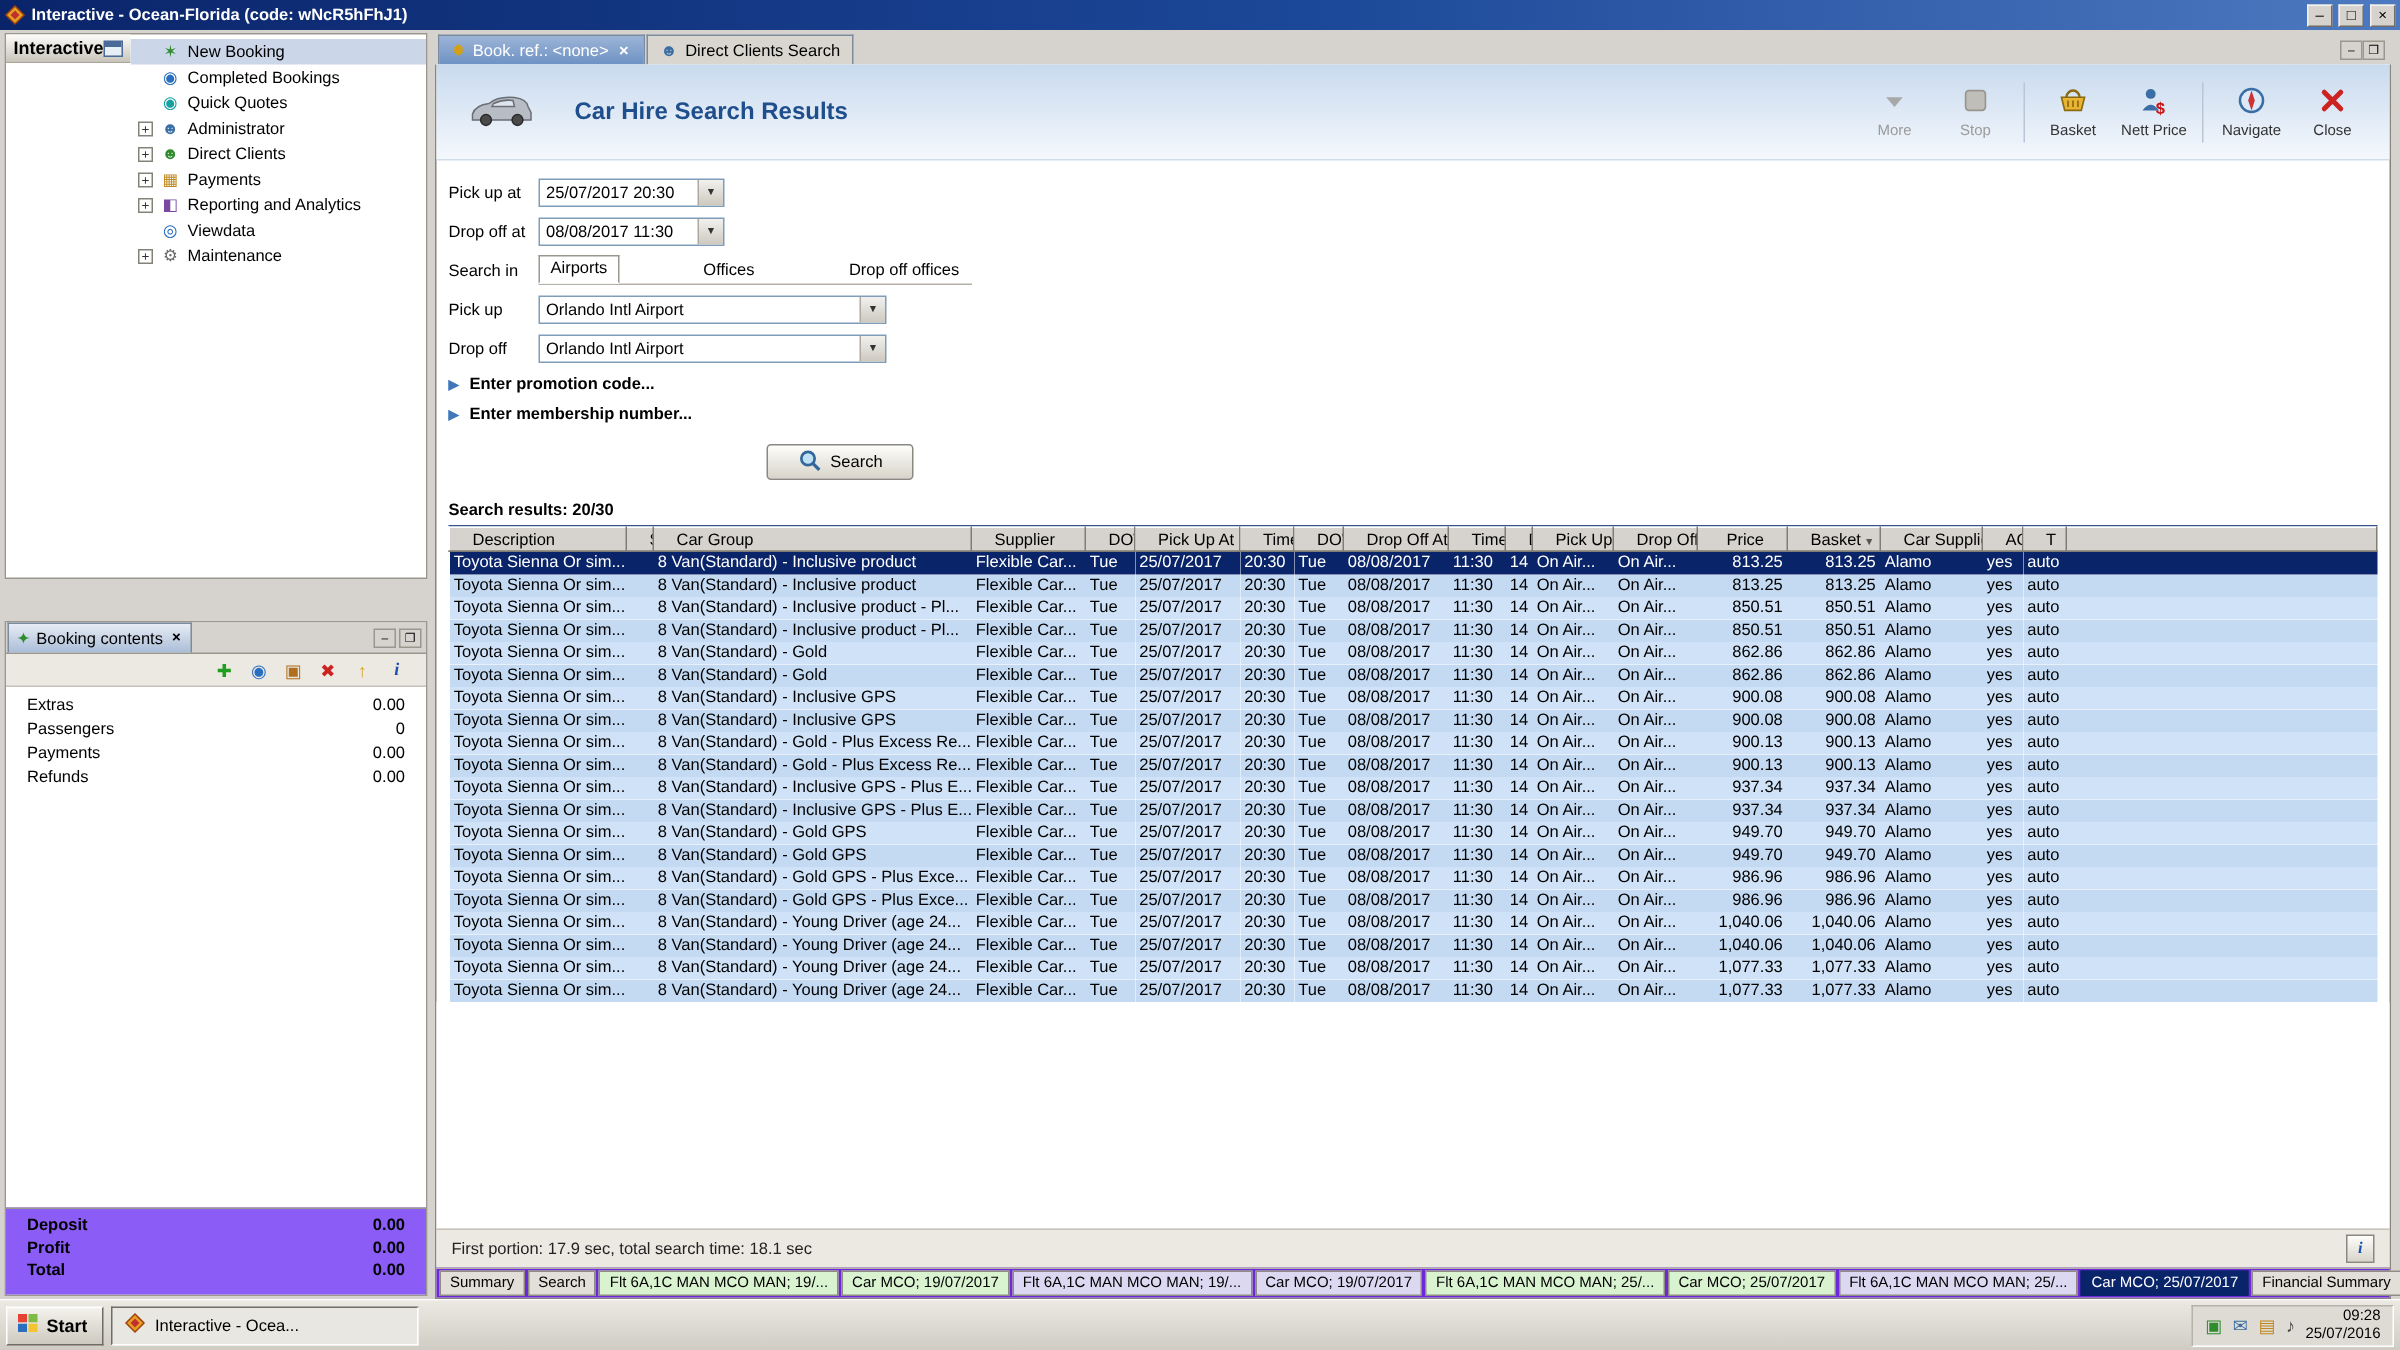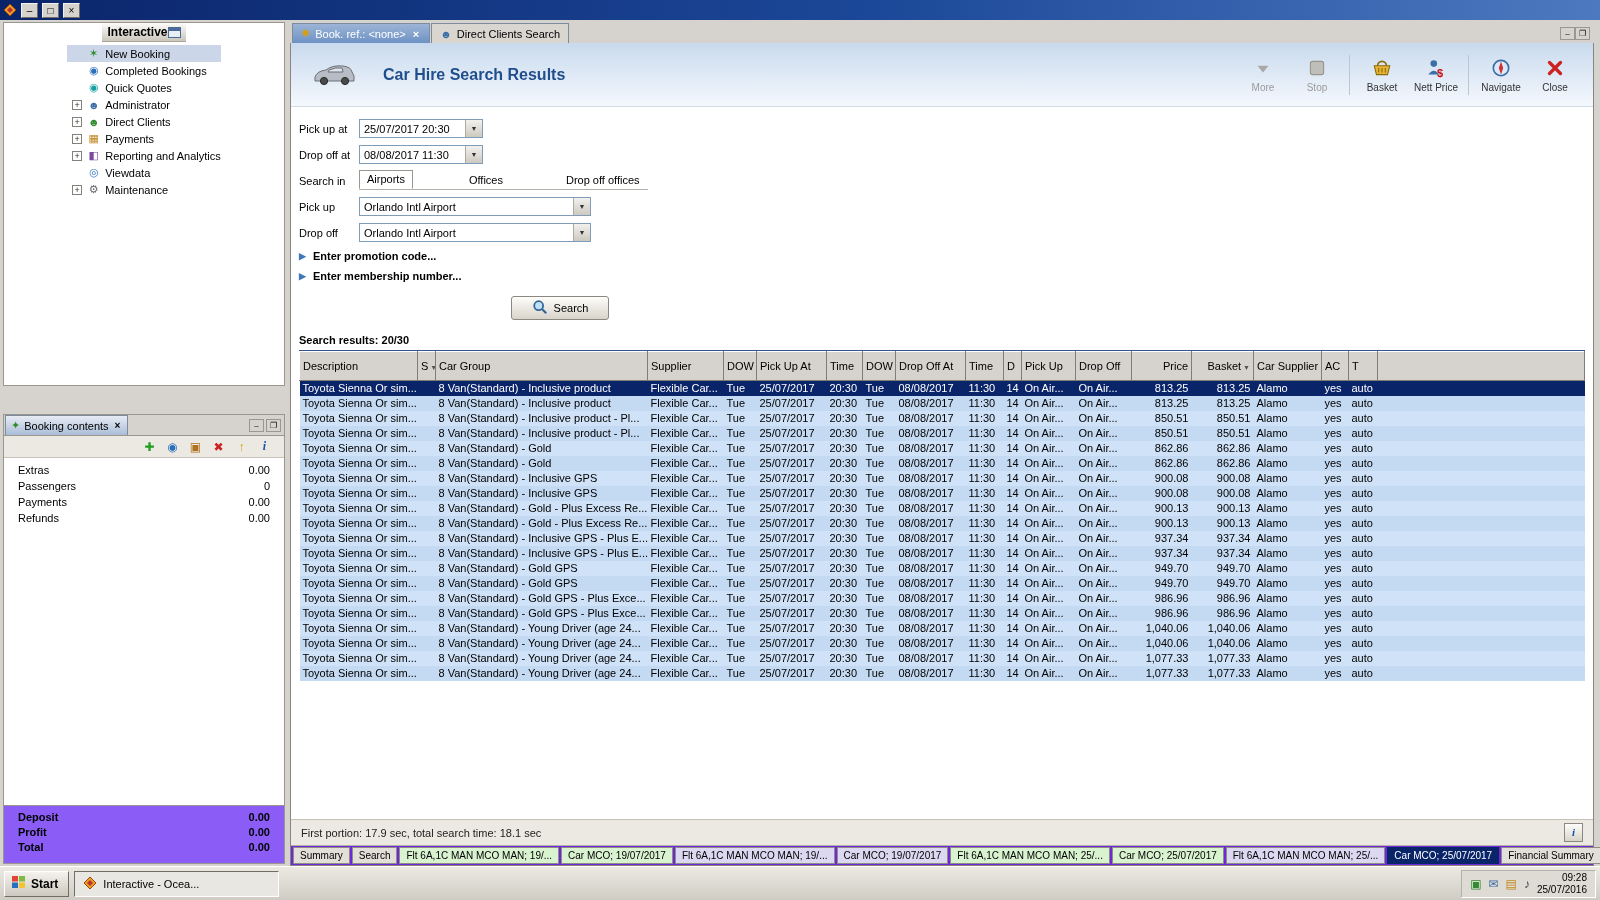--- a/index.html
+++ b/index.html
@@ -16,21 +16,21 @@
   
   .menubar { height: 20px; flex: none; background: #d6d3ce; display: flex; align-items: center; padding-left: 2px; border-bottom: 1px solid #c0bdb6; }
   .menu-item { padding: 3px 8px; cursor: default; }
 
   
   .app-body { flex: 1; display: flex; min-height: 0; }
   .left-col { width: 288px; flex: none; padding: 2px 3px; display: flex; flex-direction: column; }
   .main-col { flex: 1; display: flex; flex-direction: column; padding: 2px 6px 0 2px; min-width: 0; }
 
   
-  .interactive-panel { height: 364px; flex: none; border: 1px solid #9a978e; background: #fff; display: flex; flex-direction: column; align-items: center; }
+  .interactive-panel { height: 364px; flex: none; border: 1px solid #9a978e; background: #fff; display: flex; flex-direction: row; }
   .panel-header { height: 19px; flex: none; background: linear-gradient(#fdfcfa, #cac6bc); display: flex; align-items: center; padding: 0 5px; border-bottom: 1px solid #a9a59b; }
   .ptitle { flex: 1; font-weight: bold; font-size: 12px; }
   .ph-btn { width: 13px; height: 11px; border: 1px solid #4a6a9a; background: linear-gradient(#4a6a9a 0 3px, #e8eef6 3px); }
   .tree { flex: 1; padding-top: 3px; overflow: hidden; }
   .tree-item { display: flex; align-items: center; height: 17px; padding-left: 5px; gap: 4px; }
   .tree-item.selected { background: #cbd6e8; }
   .expander { width: 10px; height: 10px; flex: none; border: 1px solid #848278; background: #fff; font-size: 9px; line-height: 8px; text-align: center; color: #333; }
   .expander.hidden { visibility: hidden; }
   .tree-icon { width: 15px; flex: none; text-align: center; font-size: 11px; }
   .tree-label { white-space: nowrap; }
@@ -82,21 +82,21 @@
   .si-tab.active { border: 1px solid #9a978e; border-bottom: 1px solid #fff; background: #fff; }
   .expander-row { display: flex; align-items: center; gap: 7px; margin: 8px 0 2px; font-weight: bold; }
   .exp-arrow { color: #3f77bb; font-size: 9px; }
   .search-row { margin: 14px 0 0 212px; }
   .search-btn { display: flex; align-items: center; justify-content: center; gap: 6px; width: 98px; height: 24px; background: linear-gradient(#fdfdfb, #d8d4ca); border: 1px solid #8a8880; border-radius: 3px; font-size: 11px; font-family: inherit; }
 
   
   .results-label { font-weight: bold; padding: 14px 0 4px 8px; flex: none; }
   .table-wrap { margin: 0 8px; flex: none; border-top: 1px solid #36538b; }
   table.results { border-collapse: collapse; table-layout: fixed; width: 100%; font-size: 11px; }
-  .results th { background: #d6d3ce; border: 1px solid; border-color: #fff #807d75 #807d75 #fff; font-weight: normal; text-align: left; padding: 1px 3px; height: 29px; white-space: nowrap; overflow: hidden; }
+  .results th { background: #d6d3ce; border: 1px solid; border-color: #fff #807d75 #807d75 #fff; font-weight: normal; text-align: left; padding: 1px 15px; height: 16px; white-space: nowrap; overflow: hidden; }
   .results td { padding: 0 3px; height: 15px; white-space: nowrap; overflow: hidden; }
   .results tr.odd td { background: #cfe2f7; }
   .results tr.even td { background: #c4daf3; }
   .results tr.selected td { background: #0a246a; color: #fff; }
   .funnel, .sortmark { font-size: 7px; color: #555; margin-left: 2px; }
 
   .doc-filler { flex: 1; background: #fff; }
   .portion-status { height: 26px; flex: none; background: #ece9e2; border-top: 1px solid #c5c1b8; display: flex; align-items: center; padding: 0 10px; color: #222; }
   .info-btn { width: 19px; height: 19px; border: 1px solid #8a8880; background: linear-gradient(#fdfdfb, #d8d4ca); color: #1a50b0; font-weight: bold; font-style: italic; font-family: "Liberation Serif", serif; text-align: center; line-height: 17px; }
   .bottom-tabs { height: 20px; flex: none; background: #6d28d9; display: flex; align-items: center; padding: 1px 2px; gap: 2px; border-top: 1px solid #b5b1a8; }
@@ -122,20 +122,21 @@
 
 <div class="screen">
 
   <div class="titlebar">
     <span class="app-logo">
         <svg width="14" height="14" viewBox="0 0 14 14">
           <path d="M7 1 L13 7 L7 13 L1 7 Z" fill="#e8a020" stroke="#a04010"></path>
           <path d="M7 4 L10 7 L7 10 L4 7 Z" fill="#c03030"></path>
         </svg>
       </span>
+    <span class="title">Interactive - Ocean-Florida (code: wNcR5hFhJ1)</span>
     <span class="win-btn">–</span>
     <span class="win-btn">□</span>
     <span class="win-btn">×</span>
   </div>
 
 
   <div class="app-body">
 
     <div class="left-col">
       <div class="interactive-panel">

